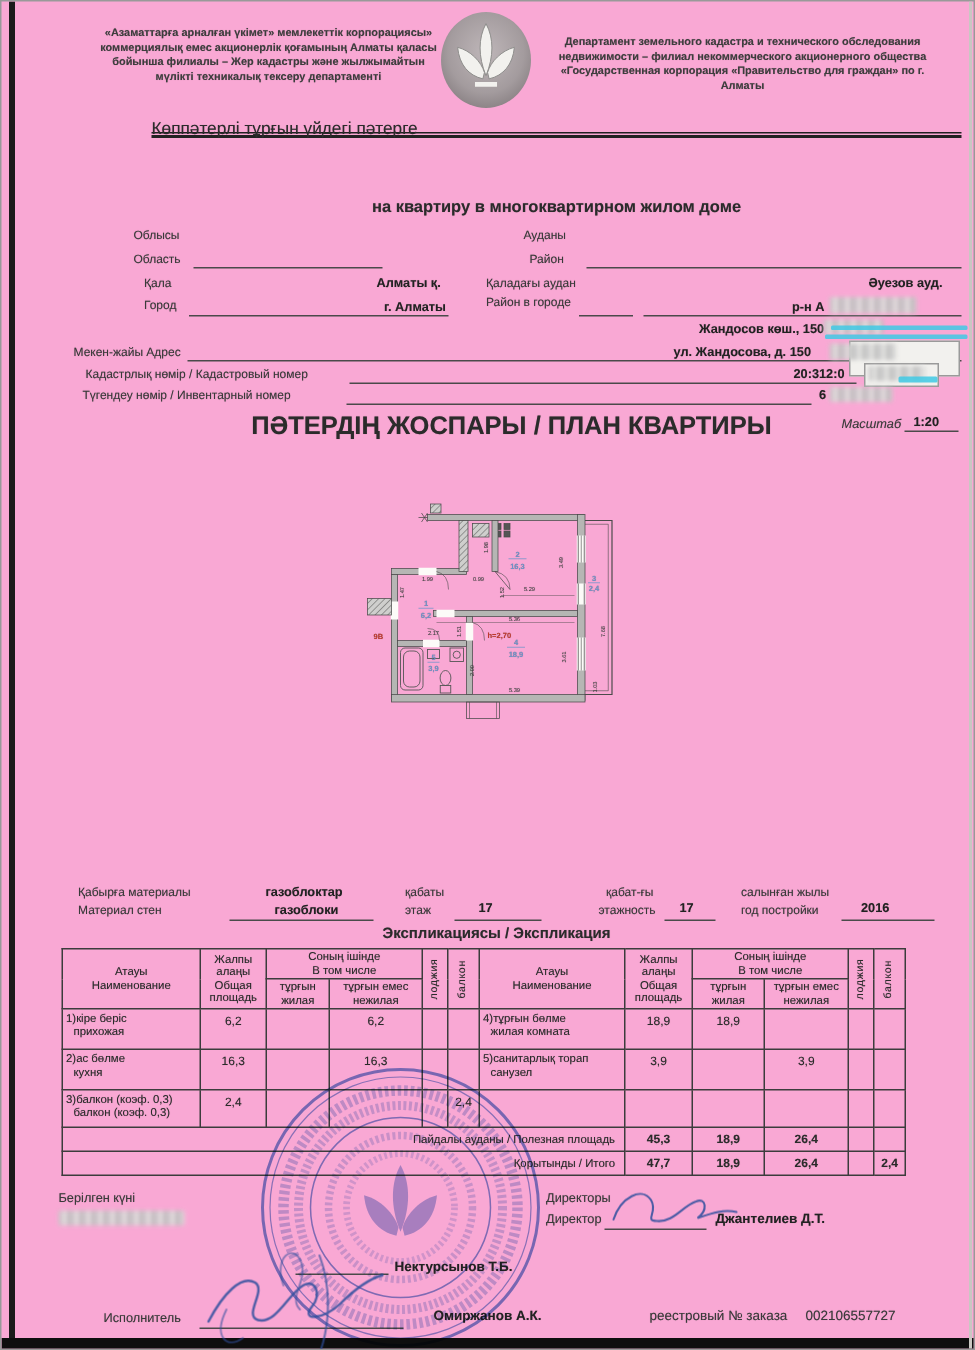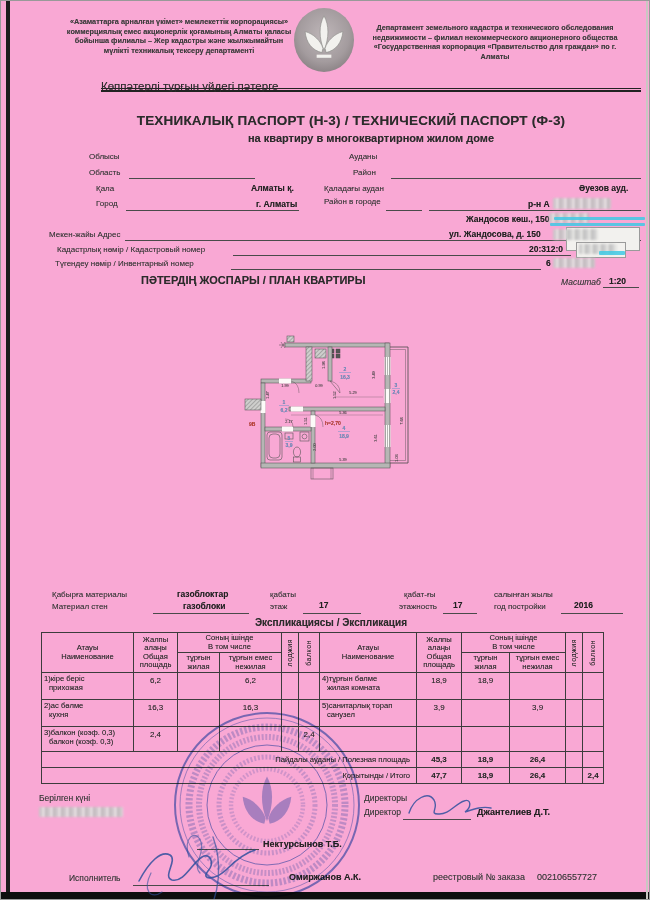--- a/index.html
+++ b/index.html
@@ -48,21 +48,20 @@
       <path d="M0,-24 C5,-15 5,-3 0,9 C-5,-3 -5,-15 0,-24Z"></path>
       <path d="M-2,11 C-11,9 -17,2 -18,-9 C-10,-7 -3,0 -1,7Z"></path>
       <path d="M2,11 C11,9 17,2 18,-9 C10,-7 3,0 1,7Z"></path>
       <path d="M-7,13 h14 v3 h-14z" stroke="none"></path>
     </g>
   </svg>
   <div class="abs orgtxt" style="left:358px;top:22px;width:272px;">Департамент  земельного кадастра и технического обследования недвижимости – филиал некоммерческого акционерного общества «Государственная корпорация «Правительство для граждан» по г. Алматы</div>
   <div class="abs" style="left:100px;top:87px;width:540px;height:4px;border-top:1.5px solid #222;border-bottom:2px solid #222;box-sizing:border-box;"></div>
 
   <div class="abs" style="left:100px;top:79px;width:540px;text-align:left;font-size:11.5px;font-weight:400;">Көппәтерлі тұрғын үйдегі пәтерге</div>
-  <div class="abs" style="left:60px;top:112px;width:580px;text-align:center;font-size:13.5px;font-weight:700;letter-spacing:.2px;">ТЕХНИКАЛЫҚ ПАСПОРТ (Н-3) / ТЕХНИЧЕСКИЙ ПАСПОРТ (Ф-3)</div>
   <div class="abs" style="left:100px;top:131px;width:540px;text-align:center;font-size:11px;font-weight:700;">на квартиру в многоквартирном жилом доме</div>
 
   <span class="abs lbl" style="left:88px;top:151px;">Облысы</span>
   <span class="abs lbl" style="left:348px;top:151px;">Ауданы</span>
 
   <span class="abs lbl" style="left:88px;top:167px;">Область</span>
   <div class="uline" style="left:128px;top:177px;width:126px;"></div>
   <span class="abs lbl" style="left:352px;top:167px;">Район</span>
   <div class="uline" style="left:390px;top:177px;width:250px;"></div>
 
@@ -96,21 +95,21 @@
   <span class="abs val" style="left:528px;top:243px;">20:312:0</span>
   <div class="boxed" style="left:575px;top:241px;width:48px;height:14px;"></div>
   <div class="blur-chip" style="left:578px;top:243px;width:38px;height:10px;"></div>
   <div class="cyan-strip" style="left:598px;top:250px;width:26px;height:4px;"></div>
 
   <span class="abs lbl" style="left:54px;top:258px;">Түгендеу нөмір / Инвентарный номер</span>
   <div class="uline" style="left:230px;top:268px;width:310px;"></div>
   <span class="abs val" style="left:545px;top:257px;">6</span>
   <div class="blur-chip" style="left:552px;top:257px;width:42px;height:10px;"></div>
 
-  <div class="abs" style="left:140px;top:273px;width:400px;text-align:left;font-size:11px;font-weight:700;">ПӘТЕРДІҢ ЖОСПАРЫ / ПЛАН КВАРТИРЫ</div>
+  <div class="abs" style="left:140px;top:273px;width:400px;text-align:center;font-size:17px;font-weight:700;">ПӘТЕРДІҢ ЖОСПАРЫ / ПЛАН КВАРТИРЫ</div>
   <span class="abs lbl" style="left:560px;top:276px;font-size:8.5px;font-style:italic;">Масштаб</span>
   <span class="abs val" style="left:608px;top:275px;">1:20</span>
   <div class="uline" style="left:602px;top:286px;width:36px;"></div>
 
   <svg class="abs" style="left:226px;top:334px;" width="228" height="152" viewBox="0 0 228 152">
     <defs>
       <pattern id="hatch" width="3" height="3" patternUnits="userSpaceOnUse" patternTransform="rotate(45)">
         <rect width="3" height="3" fill="#cfcfcd"></rect>
           <line x1="0" y1="0" x2="0" y2="3" stroke="#6a6a6a" stroke-width="0.8"></line>
       </pattern>

